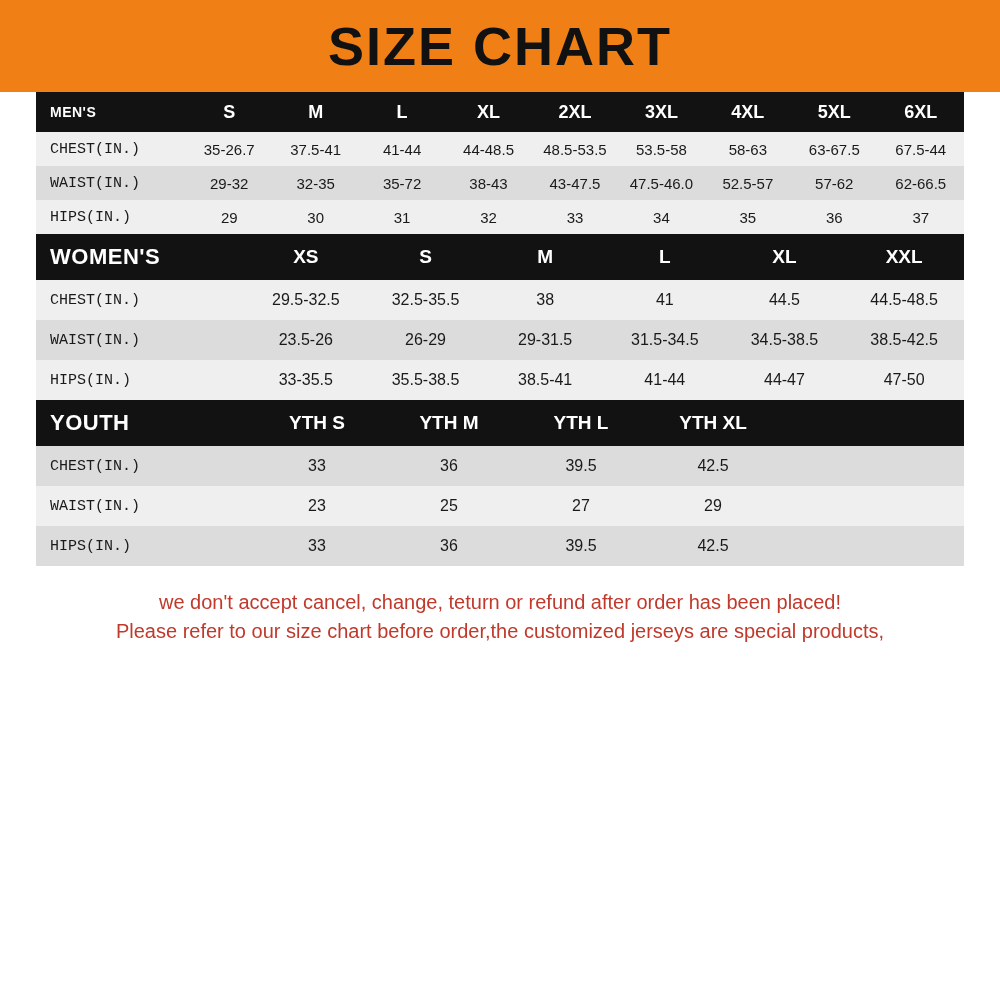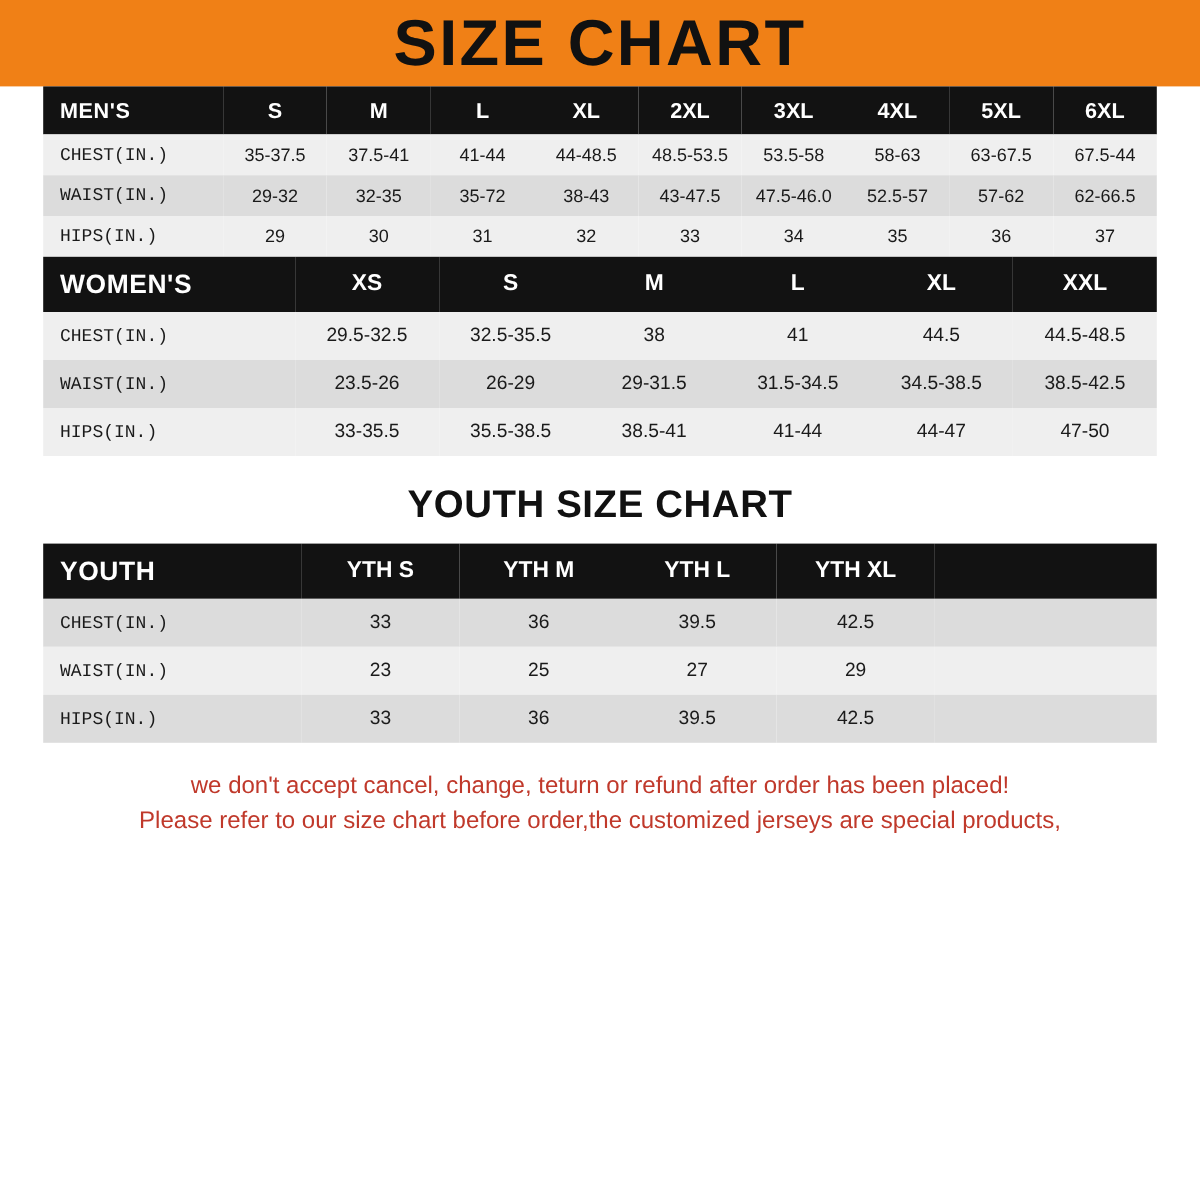--- a/index.html
+++ b/index.html
@@ -12,21 +12,21 @@
     font-family: "Liberation Sans", sans-serif;
   }
   .page {
     position: relative;
     width: 1000px;
     height: 1000px;
     background: #ffffff;
     overflow: hidden;
   }
   .banner {
-    height: 72px;
+    height: 92px;
     background: #f08016;
     display: flex;
     align-items: center;
     justify-content: center;
   }
   .banner-title {
     font-size: 54px;
     font-weight: bold;
     letter-spacing: 2px;
     color: #111111;
@@ -63,21 +63,21 @@
   table.size-table thead th {
     background: #121212;
     color: #ffffff;
     font-size: 18px;
     font-weight: bold;
     height: 40px;
   }
   table.size-table thead th.first-col {
     text-align: left;
     padding-left: 14px;
-    font-size: 18px;
+    font-size: 14px;
     letter-spacing: 0.5px;
   }
   table.size-table tbody td.first-col {
     text-align: left;
     padding-left: 14px;
     font-size: 15px;
     font-family: Liberation Mono, monospace;
   }
   tr.row-a td { background: #efefef; }
   tr.row-b td { background: #dcdcdc; }
@@ -130,21 +130,21 @@
           <th>2XL</th>
           <th>3XL</th>
           <th>4XL</th>
           <th>5XL</th>
           <th>6XL</th>
         </tr>
       </thead>
       <tbody>
         <tr class="row-a">
           <td class="first-col">CHEST(IN.)</td>
-          <td>35-37.5</td>
+          <td>35-26.7</td>
           <td>37.5-41</td>
           <td>41-44</td>
           <td>44-48.5</td>
           <td>48.5-53.5</td>
           <td>53.5-58</td>
           <td>58-63</td>
           <td>63-67.5</td>
           <td>67.5-44</td>
         </tr>
         <tr class="row-b">
@@ -214,21 +214,20 @@
           <td>38.5-41</td>
           <td>41-44</td>
           <td>44-47</td>
           <td>47-50</td>
         </tr>
       </tbody>
     </table>
   </div>
 
   <div class="section youth">
-    <div class="section-title">YOUTH SIZE CHART</div>
     <table class="size-table">
       <thead>
         <tr>
           <th class="first-col" style="width:215px">YOUTH</th>
           <th>YTH S</th>
           <th>YTH M</th>
           <th>YTH L</th>
           <th>YTH XL</th>
           <th style="width:185px"></th>
         </tr>

